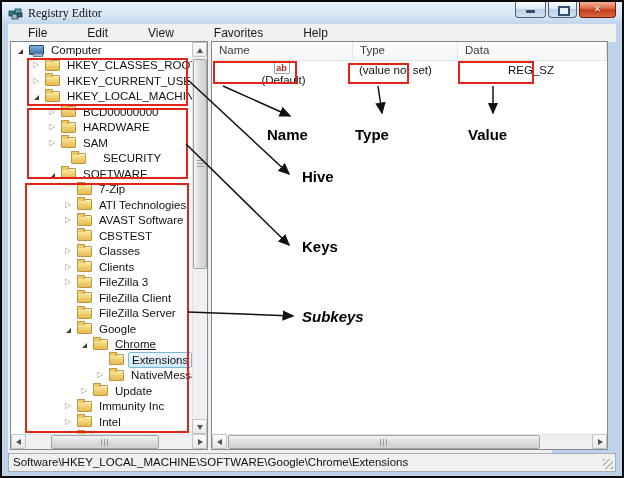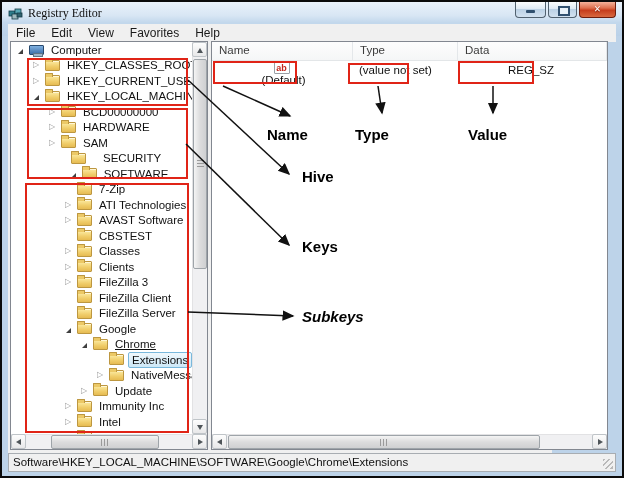--- a/index.html
+++ b/index.html
@@ -20,21 +20,21 @@
   .wbtn.close{width:35px;border-color:#6d1d0c;
         background:linear-gradient(#f4b29b 0%,#dd6f4e 40%,#c63d1c 55%,#d8683f 100%);}
   .glyph-min{position:absolute;left:10px;top:8px;width:9px;height:3px;background:#31506f;border-radius:1px;}
   .glyph-max{position:absolute;left:9px;top:4px;width:8px;height:6px;border:2px solid #31506f;background:#e8f1f8;}
   .glyph-close{position:absolute;left:0;top:0;width:100%;text-align:center;color:#fff;
         font-weight:bold;font-size:12px;line-height:14px;text-shadow:0 1px 1px #7a200d;}
 
   
   .menubar{position:absolute;left:6px;top:22px;width:608px;height:18px;background:#f0f0f0;
            display:flex;align-items:center;font-size:12px;color:#1a1a1a;}
-  .menu-item{padding:1px 8px;cursor:default;text-align:right;}
+  .menu-item{padding:1px 20px;cursor:default;text-align:right;}
 
   
   .main{position:absolute;left:6px;top:38px;width:544px;height:413px;background:#f0f0f0;}
   .pane{position:absolute;top:1px;height:409px;background:#fff;border:1px solid #828790;box-sizing:border-box;}
   .tree-pane{left:2px;width:198px;}
   .list-pane{left:203px;width:397px;}
 
   
   .tree-viewport{position:absolute;left:0;top:0;right:15px;bottom:15px;overflow:hidden;}
   .trow{display:flex;align-items:center;height:15.5px;white-space:nowrap;font-size:11.5px;color:#111;}
@@ -171,21 +171,21 @@
             <div class="trow" style="padding-left: 38px;">
               <span class="arr collapsed">▷</span>
               <span class="ticon folder-icon"></span>
               <span class="tlabel">SAM</span>
             </div>
             <div class="trow" style="padding-left: 38px; gap: 10px;">
               <span class="arr none"></span>
               <span class="ticon folder-icon"></span>
               <span class="tlabel">SECURITY</span>
             </div>
-            <div class="trow" style="padding-left: 38px; justify-content: center;">
+            <div class="trow" style="padding-left: 38px;">
               <span class="arr expanded"><span class="tri-exp"></span></span>
               <span class="ticon folder-icon"></span>
               <span class="tlabel">SOFTWARE</span>
             </div>
             <div class="trow" style="padding-left: 54px;">
               <span class="arr none"></span>
               <span class="ticon folder-icon"></span>
               <span class="tlabel">7-Zip</span>
             </div>
             <div class="trow" style="padding-left: 54px;">

